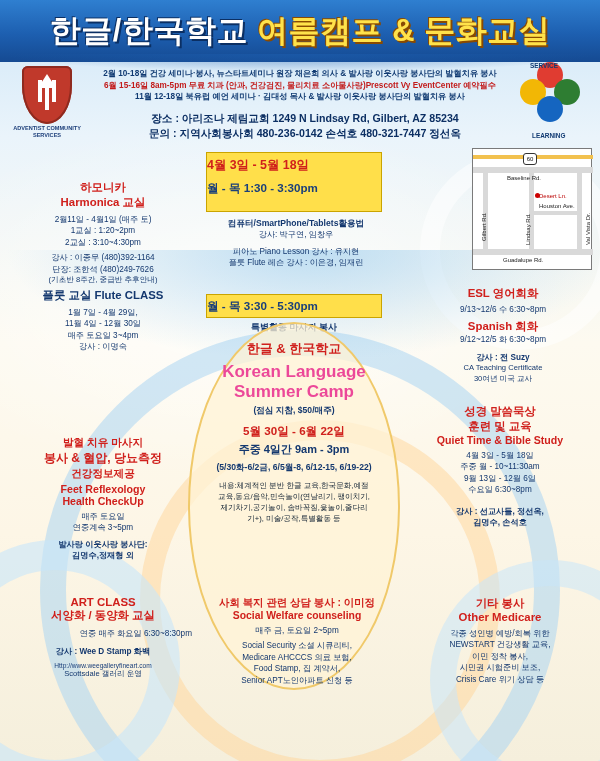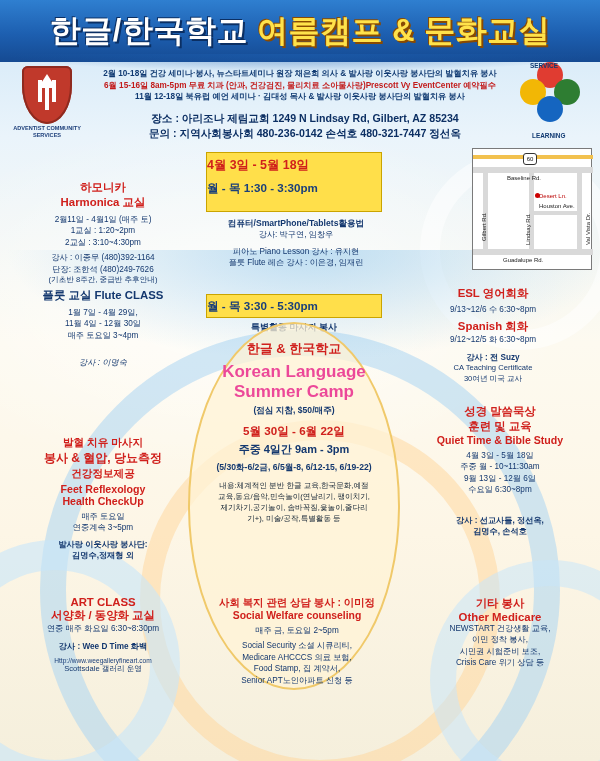--- a/index.html
+++ b/index.html
@@ -193,24 +193,24 @@
   <div class="line" style="margin-top:4px;">강사 : 이종무 (480)392-1164</div>
   <div class="line">단장: 조한석 (480)249-7626</div>
   <div class="line sm">(기초반 8주간, 중급반 추후안내)</div>
 </div>
 
 <div class="card" style="left:18px;top:288px;width:170px;">
   <div class="sec-title-blue">플룻 교실  Flute CLASS</div>
   <div class="line" style="margin-top:4px;">1월 7일 - 4월 29일,</div>
   <div class="line">11월 4일 - 12월 30일</div>
   <div class="line">매주 토요일 3~4pm</div>
-  <div class="line" style="margin-top:16px;font-style:italic;">강사 : 이명숙</div>
-</div>
-
-<div class="card" style="left:400px;top:286px;width:186px;">
+  <div class="line" style="margin-top:0;">강사 : 이명숙</div>
+</div>
+
+<div class="card" style="left:410px;top:286px;width:186px;">
   <div class="sec-title-red">ESL 영어회화</div>
   <div class="line" style="margin-top:3px;">9/13~12/6 수 6:30~8pm</div>
   <div class="sec-title-red" style="margin-top:4px;">Spanish 회화</div>
   <div class="line">9/12~12/5 화 6:30~8pm</div>
   <div class="line b" style="margin-top:6px;">강사 : 전 Suzy</div>
   <div class="line sm">CA Teaching Certificate</div>
   <div class="line sm">30여년 미국 교사</div>
 </div>
 
 <div class="center-oval"></div>
@@ -237,43 +237,44 @@
 </div>
 
 <div class="card" style="left:404px;top:404px;width:192px;">
   <div class="sec-title-red">성경 말씀묵상</div>
   <div class="sec-title-red">훈련 및 교육</div>
   <div class="sec-title-red" style="font-size:10.6px;">Quiet Time &amp; Bible Study</div>
   <div class="line" style="margin-top:4px;">4월 3일 - 5월 18일</div>
   <div class="line">주중 월 - 10~11:30am</div>
   <div class="line">9월 13일 - 12월 6일</div>
   <div class="line">수요일 6:30~8pm</div>
-  <div class="line b" style="margin-top:19px;">강사 : 선교사들, 정선옥,</div>
+  <div class="line b" style="margin-top:10px;">강사 : 선교사들, 정선옥,</div>
   <div class="line b">김명수, 손석호</div>
 </div>
 
 <div class="card" style="left:14px;top:596px;width:178px;">
   <div class="sec-title-red">ART CLASS</div>
   <div class="sec-title-red">서양화 / 동양화 교실</div>
-  <div class="line" style="">연중 매주 화요일 6:30~8:30pm</div>
-  <div class="line b" style="margin-top:7px;">강사 : Wee D Time 화백</div>
+  <div class="line" style="margin-top:5px;text-align:right;">연중 매주 화요일 6:30~8:30pm</div>
+  <div class="line b" style="margin-top:7px;">강사 : Wee D Stamp 화백</div>
   <div class="url" style="margin-top:4px;">Http://www.weegalleryfineart.com</div>
   <div class="line sm">Scottsdale 갤러리 운영</div>
 </div>
 
 <div class="card" style="left:196px;top:596px;width:202px;">
   <div class="sec-title-red" style="font-size:10.4px;">사회 복지 관련 상담 봉사 : 이미정</div>
   <div class="sec-title-red" style="font-size:10.4px;">Social Welfare counseling</div>
   <div class="line" style="margin-top:4px;">매주 금, 토요일 2~5pm</div>
   <div class="line" style="margin-top:4px;">Social Security 소셜 시큐리티,</div>
   <div class="line">Medicare AHCCCS 의료 보험,</div>
   <div class="line">Food Stamp, 집 계약서,</div>
   <div class="line">Senior APT노인아파트 신청 등</div>
 </div>
 
 <div class="card" style="left:404px;top:596px;width:192px;">
   <div class="sec-title-red">기타 봉사</div>
   <div class="sec-title-red">Other Medicare</div>
+  <div class="line" style="margin-top:5px;">각종 성인병 예방/회복 위한</div>
   <div class="line">NEWSTART 건강생활 교육,</div>
   <div class="line">이민  정착 봉사,</div>
   <div class="line">시민권 시험준비 보조,</div>
   <div class="line">Crisis Care 위기 상담 등</div>
 </div>
 
 </body></html>

